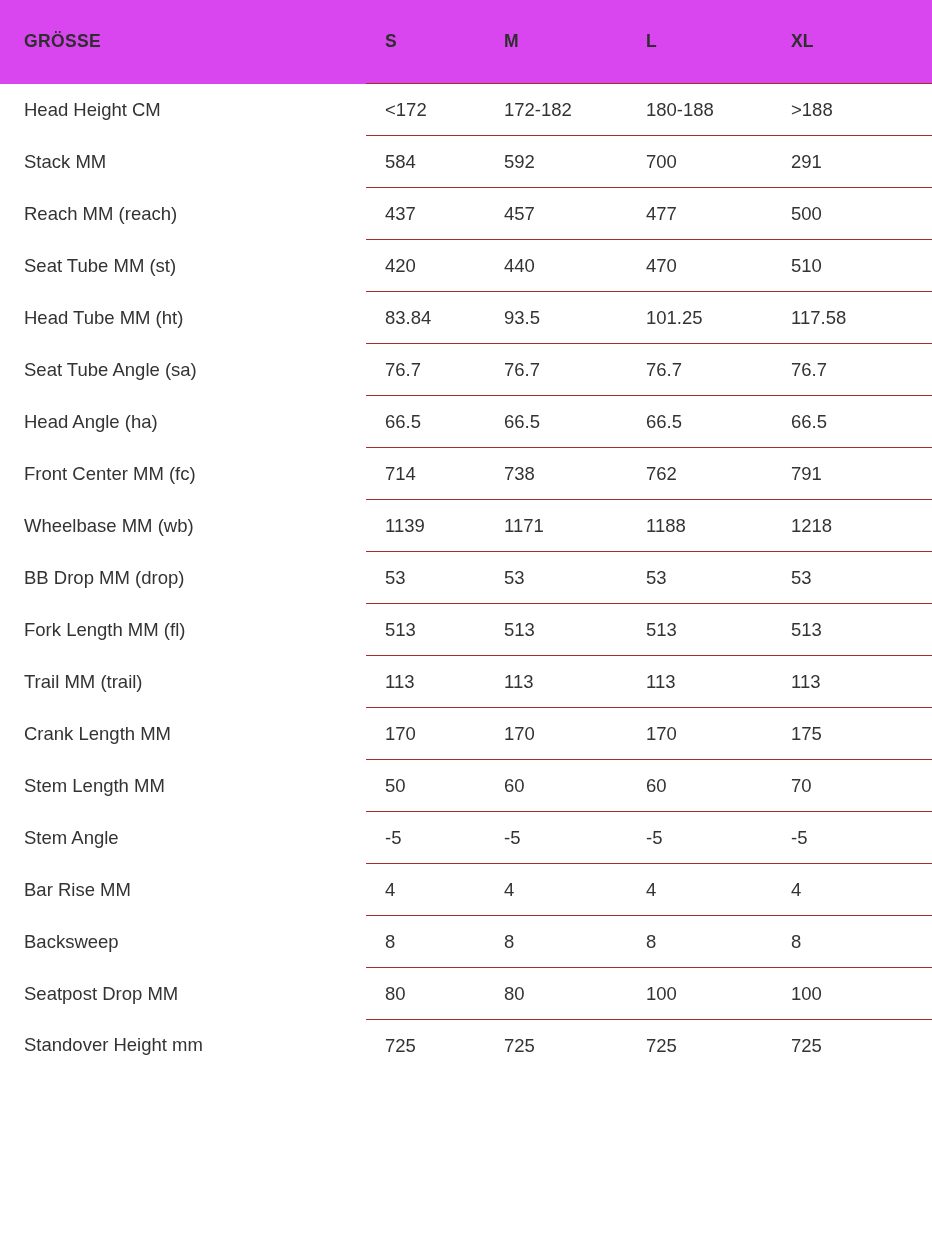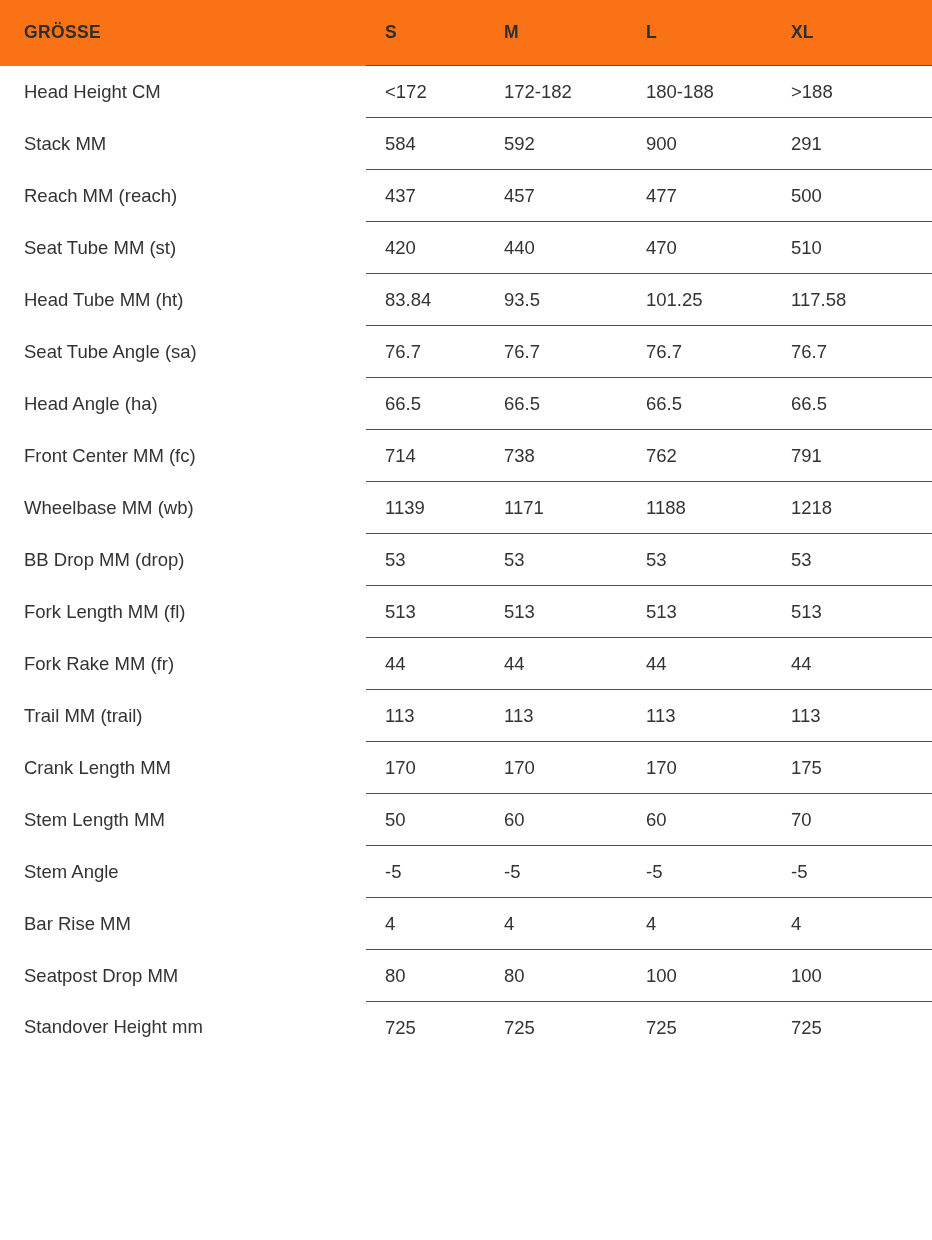--- a/index.html
+++ b/index.html
@@ -29,31 +29,31 @@
   }
 
   table.geo col.c-label { width: 366px; }
   table.geo col.c-s     { width: 119px; }
   table.geo col.c-m     { width: 142px; }
   table.geo col.c-l     { width: 145px; }
   table.geo col.c-xl    { width: 160px; }
 
   
   thead th {
-    padding: 7px;
+    padding: 16px;
     margin: 12px;
     height: 51px;
     vertical-align: middle;
     text-align: left;
     font-weight: 700;
     font-size: 17.5px;
     letter-spacing: 0.2px;
     color: #2e2e2e;
     border: none;
-    background: #f97316;
+    background: #d946ef;
   }
   thead th.label-head {
     padding-left: 24px;
     font-size: 17.5px;
     letter-spacing: 0.35px;
   }
   thead th.size-head {
     padding-left: 19px;
     font-size: 17.5px;
     font-weight: 700;
@@ -113,21 +113,21 @@
           <td class="label-cell">Head Height CM</td>
           <td class="val-cell">&lt;172</td>
           <td class="val-cell">172-182</td>
           <td class="val-cell">180-188</td>
           <td class="val-cell">&gt;188</td>
         </tr>
         <tr>
           <td class="label-cell">Stack MM</td>
           <td class="val-cell">584</td>
           <td class="val-cell">592</td>
-          <td class="val-cell">900</td>
+          <td class="val-cell">700</td>
           <td class="val-cell">291</td>
         </tr>
         <tr>
           <td class="label-cell">Reach MM (reach)</td>
           <td class="val-cell">437</td>
           <td class="val-cell">457</td>
           <td class="val-cell">477</td>
           <td class="val-cell">500</td>
         </tr>
         <tr>
@@ -180,27 +180,20 @@
           <td class="val-cell">53</td>
         </tr>
         <tr>
           <td class="label-cell">Fork Length MM (fl)</td>
           <td class="val-cell">513</td>
           <td class="val-cell">513</td>
           <td class="val-cell">513</td>
           <td class="val-cell">513</td>
         </tr>
         <tr>
-          <td class="label-cell">Fork Rake MM (fr)</td>
-          <td class="val-cell">44</td>
-          <td class="val-cell">44</td>
-          <td class="val-cell">44</td>
-          <td class="val-cell">44</td>
-        </tr>
-        <tr>
           <td class="label-cell">Trail MM (trail)</td>
           <td class="val-cell">113</td>
           <td class="val-cell">113</td>
           <td class="val-cell">113</td>
           <td class="val-cell">113</td>
         </tr>
         <tr>
           <td class="label-cell">Crank Length MM</td>
           <td class="val-cell">170</td>
           <td class="val-cell">170</td>
@@ -222,20 +215,27 @@
           <td class="val-cell">-5</td>
         </tr>
         <tr>
           <td class="label-cell">Bar Rise MM</td>
           <td class="val-cell">4</td>
           <td class="val-cell">4</td>
           <td class="val-cell">4</td>
           <td class="val-cell">4</td>
         </tr>
         <tr>
+          <td class="label-cell">Backsweep</td>
+          <td class="val-cell">8</td>
+          <td class="val-cell">8</td>
+          <td class="val-cell">8</td>
+          <td class="val-cell">8</td>
+        </tr>
+        <tr>
           <td class="label-cell">Seatpost Drop MM</td>
           <td class="val-cell">80</td>
           <td class="val-cell">80</td>
           <td class="val-cell">100</td>
           <td class="val-cell">100</td>
         </tr>
         <tr class="last-row">
           <td class="label-cell">Standover Height mm</td>
           <td class="val-cell">725</td>
           <td class="val-cell">725</td>

